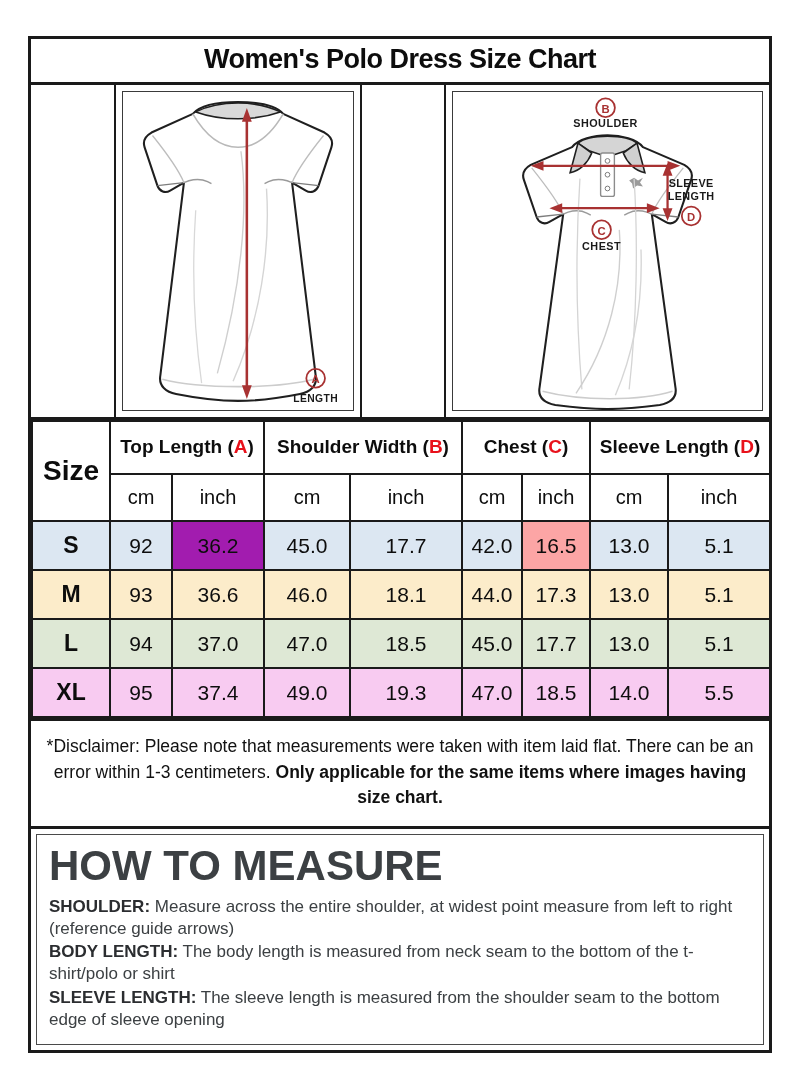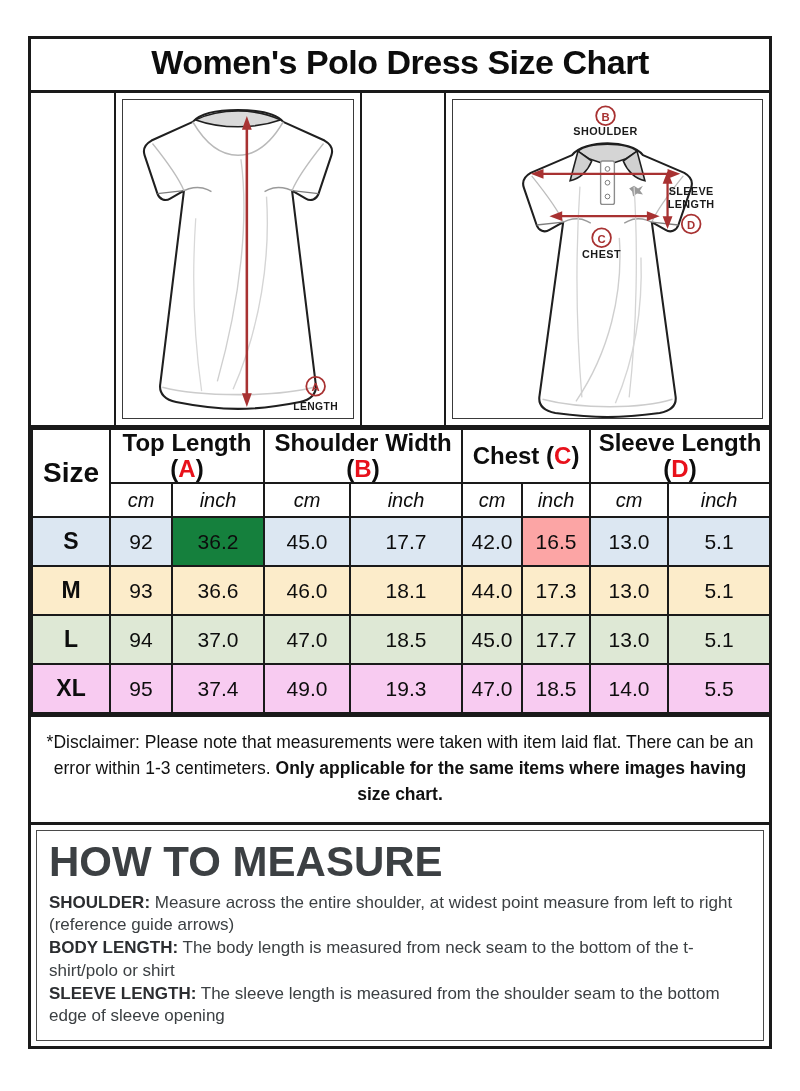--- a/index.html
+++ b/index.html
@@ -18,21 +18,21 @@
     background: #fff;
   }
 
   
   .title-cell {
     border-bottom: 3px solid #1a1a1a;
     text-align: center;
     padding: 6px 4px 9px;
   }
   .title-text {
-    font-size: 34px;
+    font-size: 27px;
     font-weight: bold;
     color: #0d0d0d;
     letter-spacing: -0.5px;
     line-height: 1.05;
     font-family: "Liberation Sans", sans-serif;
   }
 
   
   .illus-row { display: flex; border-bottom: 3px solid #1a1a1a; height: 335px; }
   .illus-gutter { width: 85px; border-right: 2px solid #1a1a1a; }
@@ -49,28 +49,28 @@
   
   table.sizes { border-collapse: collapse; width: 100%; table-layout: fixed; }
   table.sizes td, table.sizes th {
     border: 2px solid #1a1a1a;
     text-align: center;
     vertical-align: middle;
     color: #0d0d0d;
     font-family: "Liberation Sans", sans-serif;
   }
   th.grp {
-    font-size: 24px; font-weight: bold; height: 53px; padding: 0 3px;
+    font-size: 19px; font-weight: bold; height: 53px; padding: 0 3px;
     line-height: 1.1;
   }
   th.grp .letter { color: #e8111b; }
   th.sizehdr {
     font-size: 28px; font-weight: bold;
   }
-  th.unit { font-size: 20px; font-weight: normal; height: 34px; font-style: italic; }
+  th.unit { font-size: 20px; font-weight: normal; height: 47px; }
   td.sz   { font-size: 23px; font-weight: bold; }
   td.val  { font-size: 21px; font-weight: normal; }
   tr.r td { height: 49px; }
 
   .col-size  { width: 78px; }
   .col-a-cm  { width: 62px; }
   .col-a-in  { width: 92px; }
   .col-b-cm  { width: 86px; }
   .col-b-in  { width: 112px; }
   .col-c-cm  { width: 60px; }
@@ -254,21 +254,21 @@
         <th class="unit">cm</th>
         <th class="unit">inch</th>
         <th class="unit">cm</th>
         <th class="unit">inch</th>
       </tr>
     </thead>
     <tbody>
       <tr class="r">
         <td class="sz" style="background: rgb(220, 231, 242);">S</td>
         <td class="val" style="background: rgb(220, 231, 242);">92</td>
-        <td class="val" style="background: #15803d; margin-left: 24px;">36.2</td>
+        <td class="val" style="background: #a21caf; margin-left: 24px;">36.2</td>
         <td class="val" style="background: rgb(220, 231, 242);">45.0</td>
         <td class="val" style="background: rgb(220, 231, 242);">17.7</td>
         <td class="val" style="background: rgb(220, 231, 242);">42.0</td>
         <td class="val" style="background: #fca5a5;">16.5</td>
         <td class="val" style="background: rgb(220, 231, 242);">13.0</td>
         <td class="val" style="background: rgb(220, 231, 242);">5.1</td>
       </tr>
       <tr class="r">
         <td class="sz" style="background: rgb(252, 236, 202);">M</td>
         <td class="val" style="background: rgb(252, 236, 202);">93</td>

